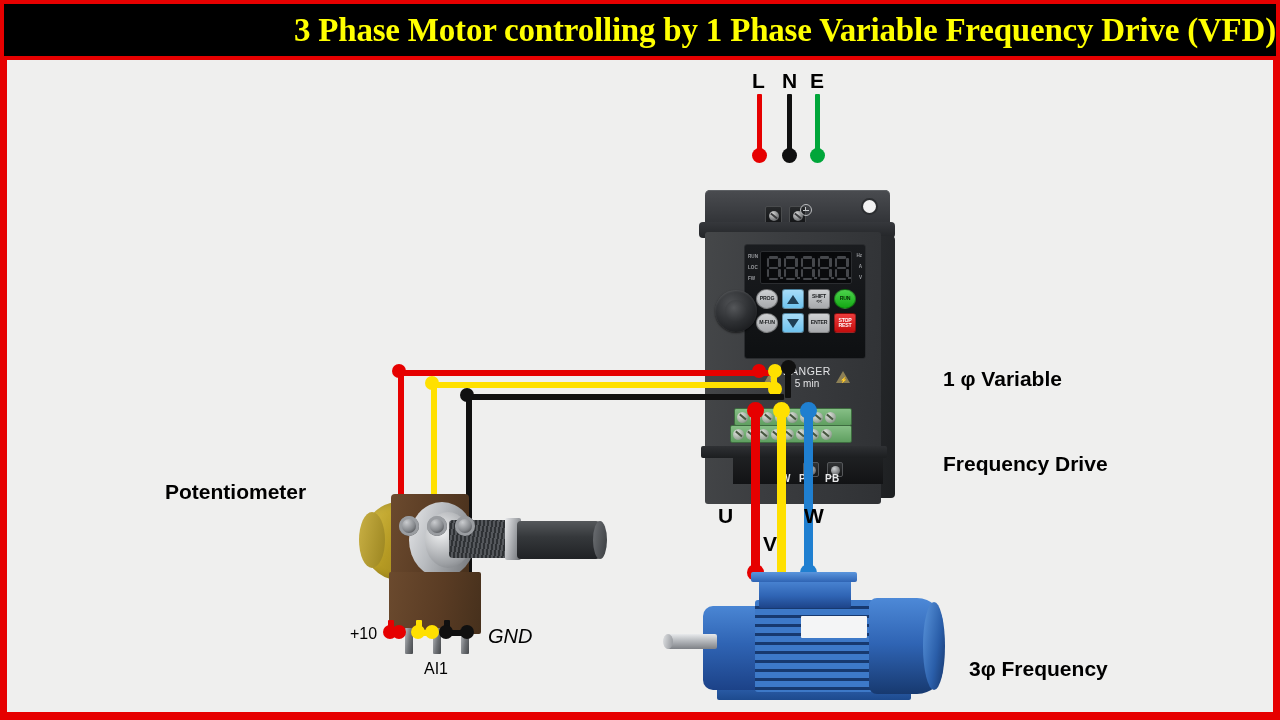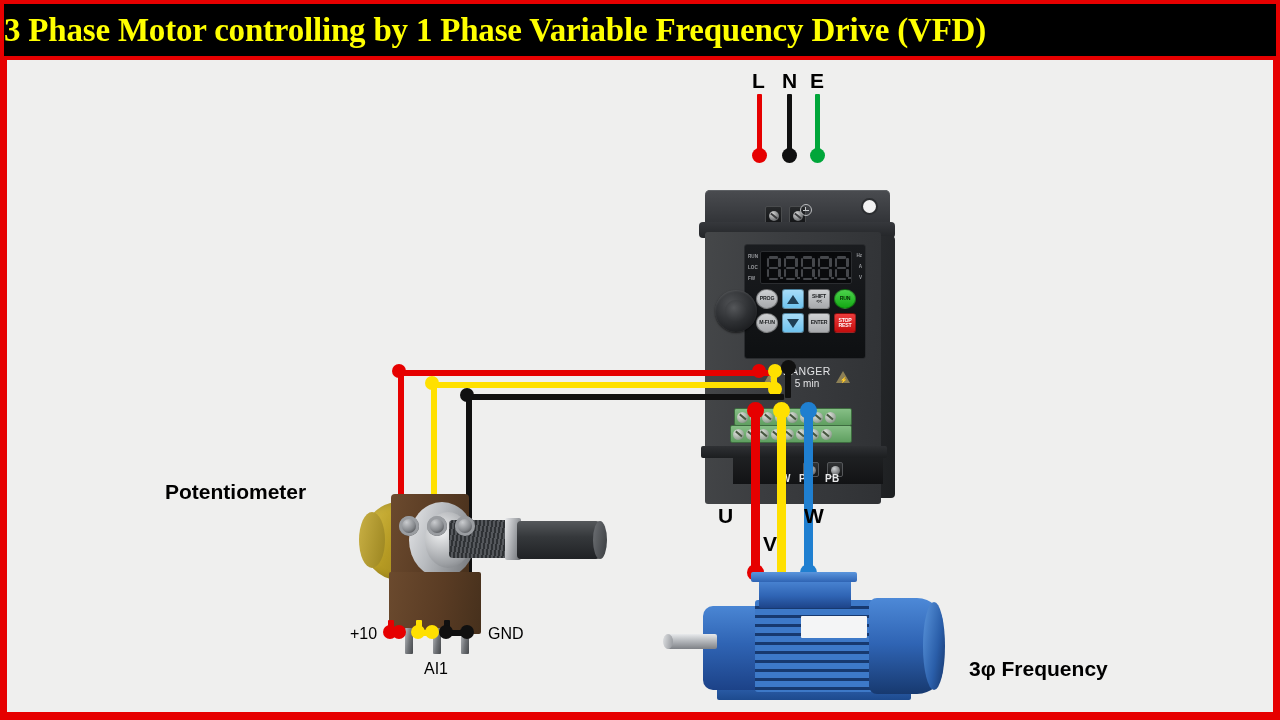--- a/index.html
+++ b/index.html
@@ -13,21 +13,21 @@
     position: relative;
     width: 1280px; height: 720px;
     background: #e60000;
   }
 
   
   #title-bar {
     position: absolute; left: 4px; top: 4px;
     width: 1272px; height: 52px;
     background: #000000;
-    display: flex; align-items: center; justify-content: flex-start;
+    display: flex; align-items: center; justify-content: flex-end;
   }
   #title-text {
     color: #ffff00;
     font-family: "Liberation Serif", serif;
     font-weight: bold;
     font-size: 33px;
     letter-spacing: -0.2px;
     white-space: nowrap;
   }
 
@@ -615,37 +615,41 @@
     <div class="dot d-yellow" style="left:404px;top:565px;width:14px;height:14px;"></div>
     <div class="dot d-yellow" style="left:418px;top:565px;width:14px;height:14px;"></div>
 
     <div class="wire wv w-black" style="left:437px;top:560px;width:6px;height:14px;"></div>
     <div class="wire wh w-black" style="left:437px;top:570px;width:26px;height:6px;"></div>
     <div class="dot d-black" style="left:432px;top:565px;width:14px;height:14px;"></div>
     <div class="dot d-black" style="left:453px;top:565px;width:14px;height:14px;"></div>
 
     <div class="lbl" style="left:343px;top:565px;font-size:16px;font-weight:normal;">+10</div>
     <div class="lbl" style="left:417px;top:600px;font-size:16px;font-weight:normal;">AI1</div>
-    <div class="lbl" style="left:481px;top:565px;font-size:16px;font-weight:normal;">GND</div>
+    <div class="lbl" style="left:481px;top:565px;font-size:20px;font-weight:normal;font-style:italic;">GND</div>
 
     <div id="motor">
       <div class="m-base"></div>
       <div class="m-foot-l"></div>
       <div class="m-foot-r"></div>
       <div class="m-endbell"></div>
       <div class="m-fins"></div>
       <div class="m-fan"></div>
       <div class="m-fan-cap"></div>
       <div class="m-tbox"></div>
       <div class="m-tbox-lid"></div>
       <div class="m-plate"></div>
       <div class="m-shaft"></div>
       <div class="m-shaft-cap"></div>
     </div>
 
+    <div class="lbl" style="left:936px;top:248px;font-size:21px;line-height:1.35;">
+      <div>1 φ Variable</div>
+      <div>Frequency Drive</div>
+    </div>
 
     <div class="lbl" style="left:962px;top:538px;font-size:21px;line-height:1.35;">
       <div>3φ Frequency</div>
       
     </div>
 
     <div class="lbl" style="left:158px;top:420px;font-size:21px;">Potentiometer</div>
 
   </div>
 </div>

